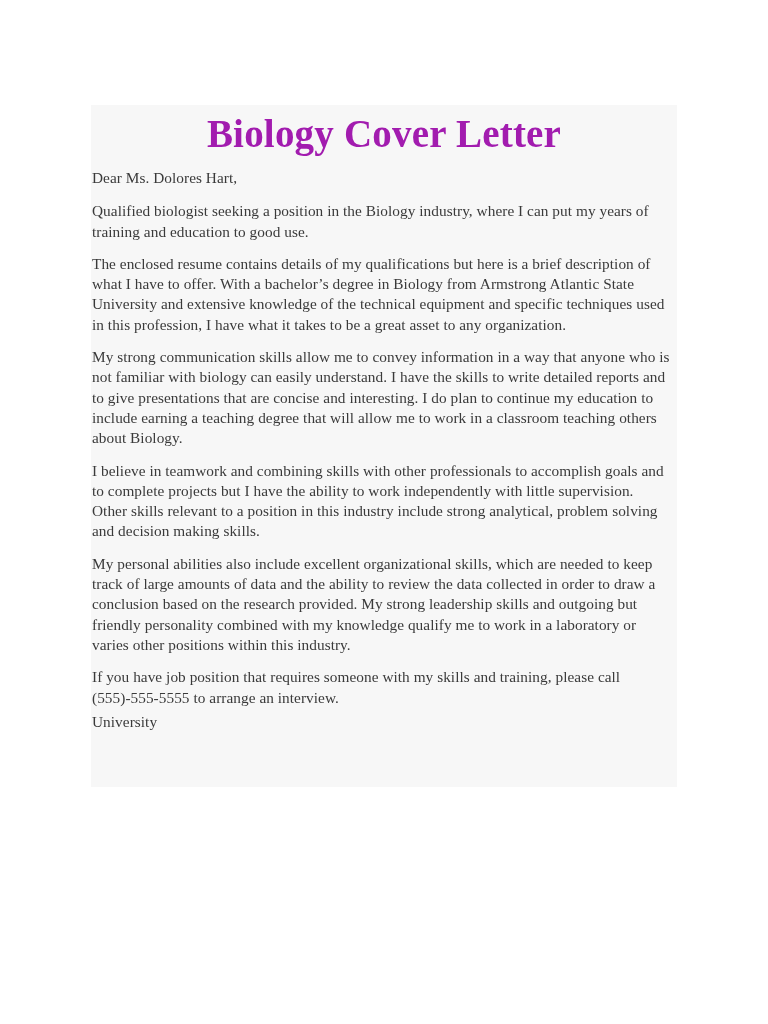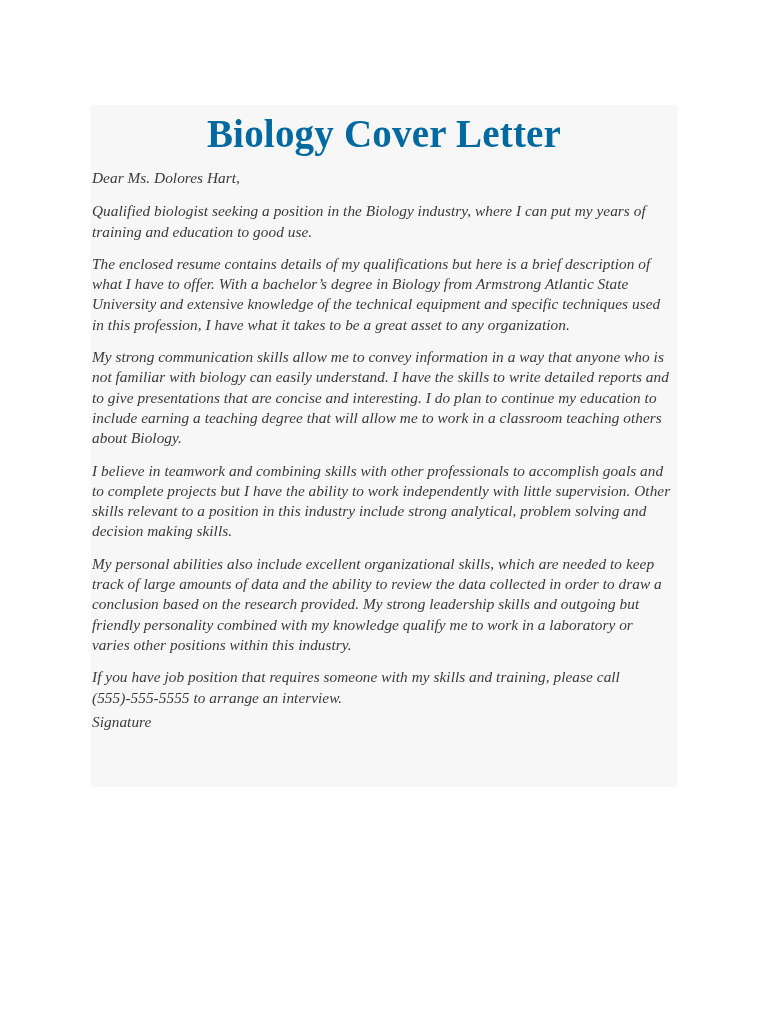--- a/index.html
+++ b/index.html
@@ -30,26 +30,25 @@
 
   #letter-title {
     margin: 0;
     padding: 6px 0 2px 0;
     text-align: center;
     font-family: "Liberation Serif", "DejaVu Serif", serif;
     font-weight: bold;
     font-size: 39px;
     line-height: 46px;
     letter-spacing: 0.2px;
-    color: #0369a1;
+    color: #a21caf;
   }
 
   .letter-body {
     padding: 0 6px 0 1px;
-    font-style: italic;
   }
 
   .letter-para {
     margin: 0 0 12px 0;
     font-family: "Liberation Serif", "DejaVu Serif", serif;
     font-size: 15.3px;
     line-height: 20.3px;
     color: #3a3a3a;
     text-align: left;
     letter-spacing: 0.05px;
@@ -85,16 +84,16 @@
 
     <p class="letter-para">My strong communication skills allow me to convey information in a way that anyone who is not familiar with biology can easily understand. I have the skills to write detailed reports and to give presentations that are concise and interesting. I do plan to continue my education to include earning a teaching degree that will allow me to work in a classroom teaching others about Biology.</p>
 
     <p class="letter-para">I believe in teamwork and combining skills with other professionals to accomplish goals and to complete projects but I have the ability to work independently with little supervision. Other skills relevant to a position in this industry include strong analytical, problem solving and decision making skills.</p>
 
     <p class="letter-para">My personal abilities also include excellent organizational skills, which are needed to keep track of large amounts of data and the ability to review the data collected in order to draw a conclusion based on the research provided. My strong leadership skills and outgoing but friendly personality combined with my knowledge qualify me to work in a laboratory or varies other positions within this industry.</p>
 
     <p class="letter-para closing-line">If you have job position that requires someone with my skills and training, please call (555)-555-5555 to arrange an interview.</p>
 
 
-    <p class="letter-para signoff">Signature</p>
+    <p class="letter-para signoff">University</p>
 
   </div>
 </div>
 
 </body></html>

